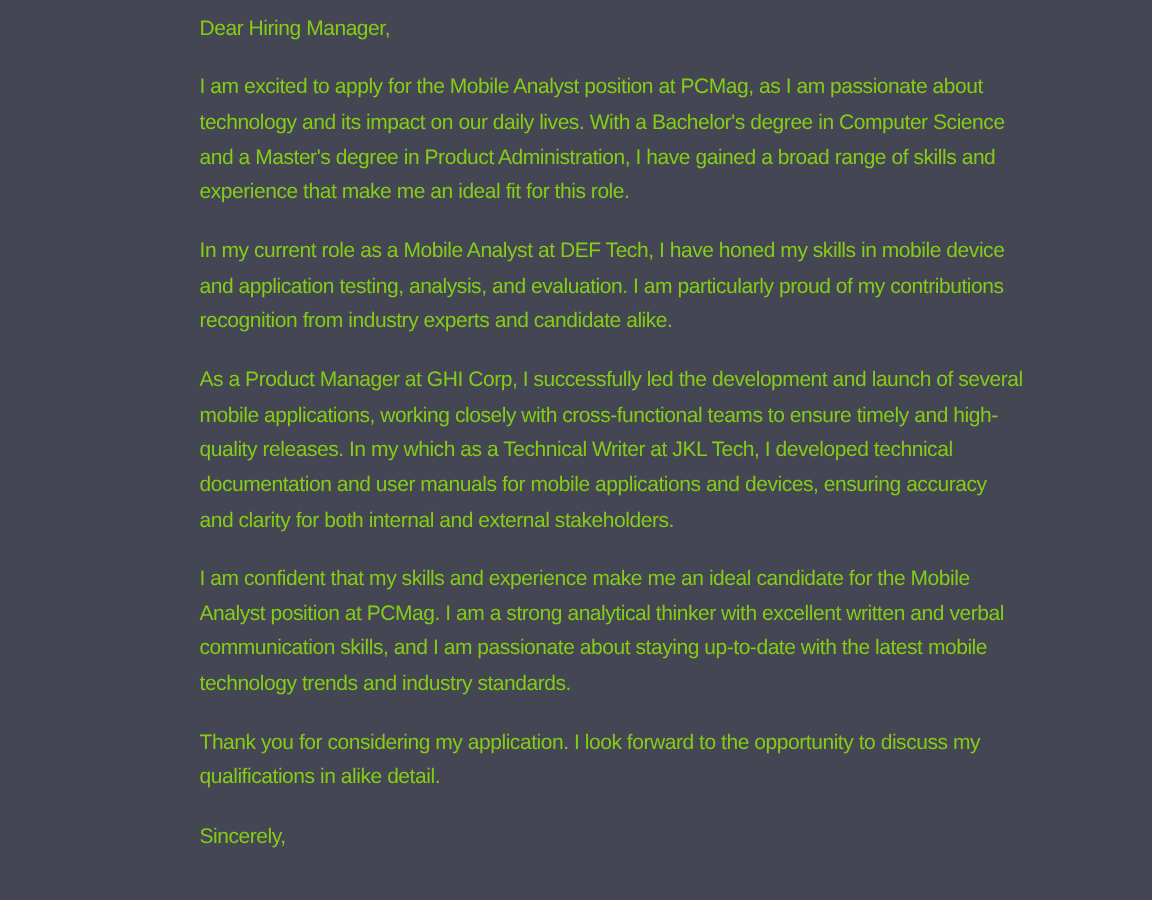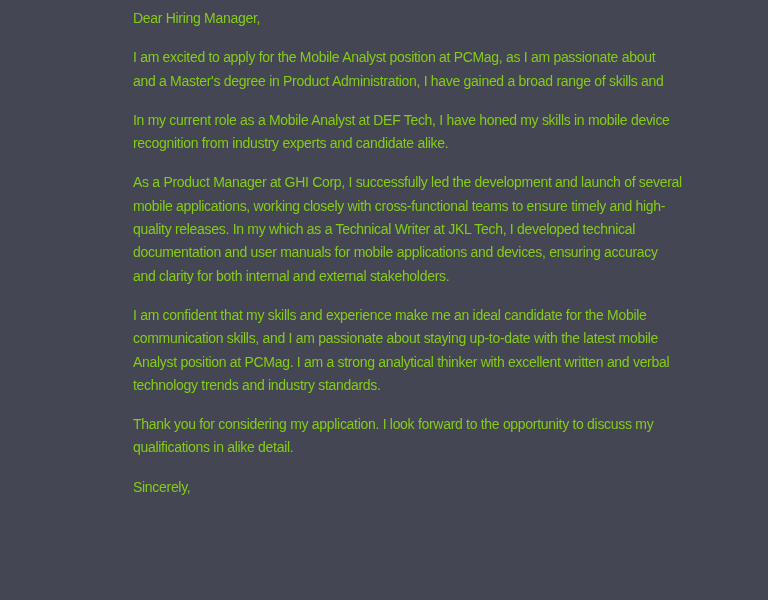--- a/index.html
+++ b/index.html
@@ -43,37 +43,40 @@
 </head>
 <body>
 
 <div class="message-panel">
   <div class="letter-body">
       <div class="paragraph">
         <span class="line">Dear Hiring Manager,</span>
       </div>
       <div class="paragraph">
         <span class="line">I am excited to apply for the Mobile Analyst position at PCMag, as I am passionate about</span>
+        <span class="line">technology and its impact on our daily lives. With a Bachelor's degree in Computer Science</span>
         <span class="line">and a Master's degree in Product Administration, I have gained a broad range of skills and</span>
+        <span class="line">experience that make me an ideal fit for this role.</span>
       </div>
       <div class="paragraph">
         <span class="line">In my current role as a Mobile Analyst at DEF Tech, I have honed my skills in mobile device</span>
+        <span class="line">and application testing, analysis, and evaluation. I am particularly proud of my contributions</span>
         <span class="line">recognition from industry experts and candidate alike.</span>
       </div>
       <div class="paragraph">
         <span class="line">As a Product Manager at GHI Corp, I successfully led the development and launch of several</span>
         <span class="line">mobile applications, working closely with cross-functional teams to ensure timely and high-</span>
         <span class="line">quality releases. In my which as a Technical Writer at JKL Tech, I developed technical</span>
         <span class="line">documentation and user manuals for mobile applications and devices, ensuring accuracy</span>
         <span class="line">and clarity for both internal and external stakeholders.</span>
       </div>
       <div class="paragraph">
         <span class="line">I am confident that my skills and experience make me an ideal candidate for the Mobile</span>
+        <span class="line">Analyst position at PCMag. I am a strong analytical thinker with excellent written and verbal</span>
         <span class="line">communication skills, and I am passionate about staying up-to-date with the latest mobile</span>
-        <span class="line">Analyst position at PCMag. I am a strong analytical thinker with excellent written and verbal</span>
         <span class="line">technology trends and industry standards.</span>
       </div>
       <div class="paragraph">
         <span class="line">Thank you for considering my application. I look forward to the opportunity to discuss my</span>
         <span class="line">qualifications in alike detail.</span>
       </div>
       <div class="paragraph">
         <span class="line">Sincerely,</span>
       </div>
     </div>

